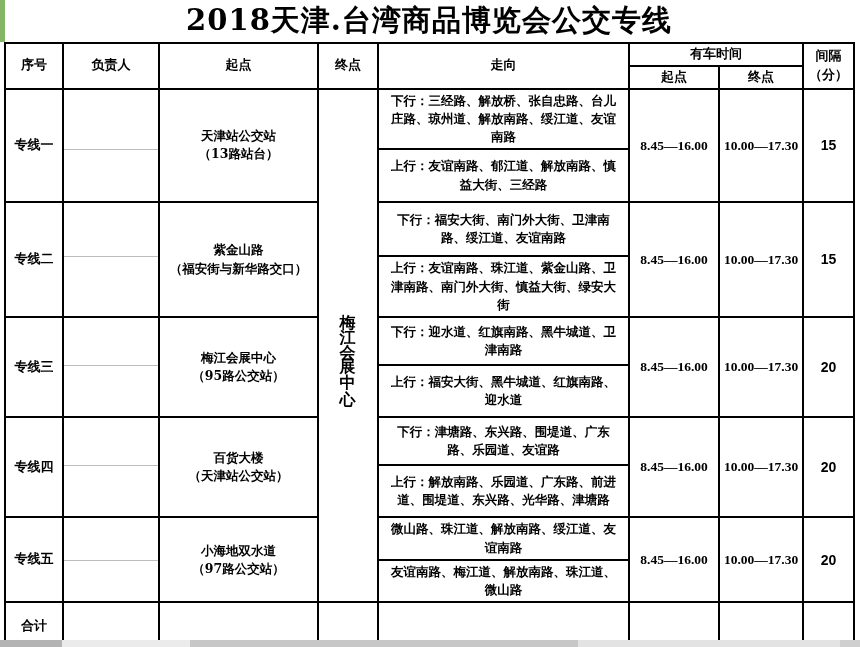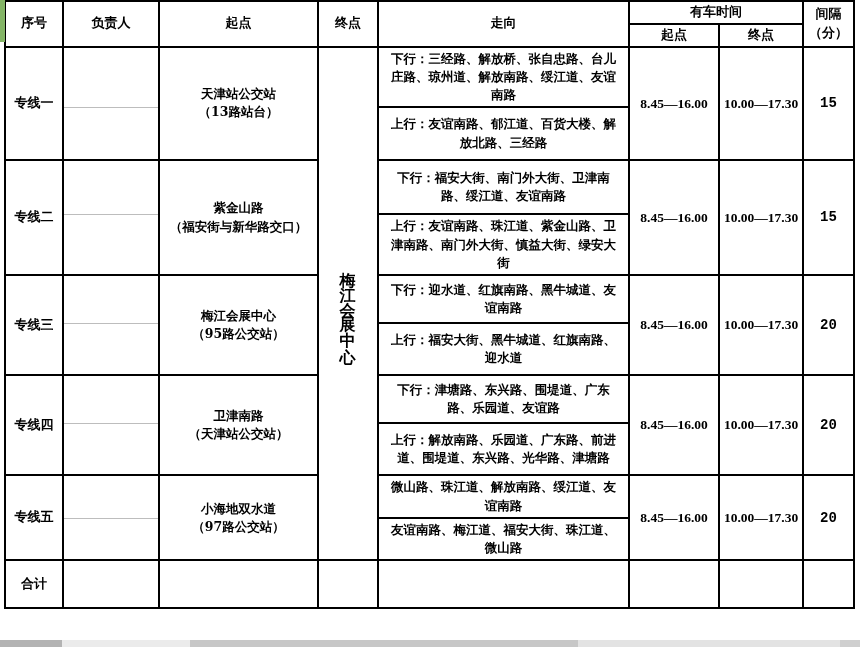--- a/index.html
+++ b/index.html
@@ -8,39 +8,40 @@
   .green-strip{position:absolute;left:0;top:0;width:5px;height:42px;background:#84b566;}
   .title{margin-left:5px;width:848px;height:42px;display:flex;align-items:center;justify-content:center;
          font-weight:bold;font-size:29px;letter-spacing:1px;white-space:nowrap;}
   table{border-collapse:collapse;table-layout:fixed;margin-left:4px;width:849px;}
   td{border:2px solid #000;padding:1px 3px;text-align:center;vertical-align:middle;
      font-weight:bold;font-size:12.5px;line-height:1.45;overflow:hidden;}
   .hdr{font-size:13px;}
   .c-route{font-size:12.5px;padding:2px 8px;border-radius:27px;}
   .c-start{font-size:12.5px;}
   .c-time{font-size:13.5px;font-family:"Liberation Serif",serif;white-space:nowrap;}
-  .c-int{font-size:14px;font-family:Liberation Mono, monospace;}
+  .c-int{font-size:14px;font-family:Liberation Sans, sans-serif;}
   .c-seq{font-size:13px;margin-left:16px;}
   .mgr-top{border-bottom:1px solid #bdbdbd;}
   .mgr-bot{border-top:1px solid #bdbdbd;}
   .terminal-text{writing-mode:vertical-lr;text-orientation:upright;letter-spacing:15px;
                  font-size:16px;font-weight:bold;margin:0 auto;}
   .bottom-strip{position:absolute;left:0;bottom:0;height:7px;width:860px;display:flex;}
   .bottom-strip div{height:7px;}
   .bs1{width:62px;background:#b3b3b3;}
   .bs2{width:128px;background:#ebebeb;}
   .bs3{width:388px;background:#c7c7c7;}
   .bs4{width:262px;background:#e3e3e3;}
   .bs5{width:20px;background:#cfcfcf;}
 </style>
 </head>
 <body>
 
 <div class="screen">
   <div class="green-strip"></div>
+  <div class="title">2018天津.台湾商品博览会公交专线</div>
 
   <table>
     <colgroup>
       <col style="width:58px">
         <col style="width:96px">
         <col style="width:159px">
         <col style="width:60px">
       <col style="width:251px">
         <col style="width:90px">
         <col style="width:84px">
@@ -75,21 +76,21 @@
       <td rowspan="10">
         <div class="terminal-text">梅江会展中心</div>
       </td>
       <td class="c-route">下行：三经路、解放桥、张自忠路、台儿庄路、琼州道、解放南路、绥江道、友谊南路</td>
       <td class="c-time" rowspan="2">8.45—16.00</td>
       <td class="c-time" rowspan="2">10.00—17.30</td>
       <td class="c-int" rowspan="2">15</td>
     </tr>
     <tr style="height:53px">
       <td class="mgr-bot"></td>
-      <td class="c-route">上行：友谊南路、郁江道、百货大楼、解放北路、三经路</td>
+      <td class="c-route">上行：友谊南路、郁江道、解放南路、慎益大街、三经路</td>
     </tr>
 
     <tr style="height:54px">
       <td class="c-seq" rowspan="2">专线二</td>
       <td class="mgr-top"></td>
       <td class="c-start" rowspan="2">
         <div>紫金山路</div>
         <div>（福安街与新华路交口）</div>
       </td>
       <td class="c-route">下行：福安大街、南门外大街、卫津南路、绥江道、友谊南路</td>
@@ -102,35 +103,35 @@
       <td class="c-route">上行：友谊南路、珠江道、紫金山路、卫津南路、南门外大街、慎益大街、绿安大街</td>
     </tr>
 
     <tr style="height:48px">
       <td class="c-seq" rowspan="2">专线三</td>
       <td class="mgr-top"></td>
       <td class="c-start" rowspan="2">
         <div>梅江会展中心</div>
         <div>（95路公交站）</div>
       </td>
-      <td class="c-route">下行：迎水道、红旗南路、黑牛城道、友谊南路</td>
+      <td class="c-route">下行：迎水道、红旗南路、黑牛城道、卫津南路</td>
       <td class="c-time" rowspan="2">8.45—16.00</td>
       <td class="c-time" rowspan="2">10.00—17.30</td>
       <td class="c-int" rowspan="2">20</td>
     </tr>
     <tr style="height:52px">
       <td class="mgr-bot"></td>
       <td class="c-route">上行：福安大街、黑牛城道、红旗南路、迎水道</td>
     </tr>
 
     <tr style="height:48px">
       <td class="c-seq" rowspan="2">专线四</td>
       <td class="mgr-top"></td>
       <td class="c-start" rowspan="2">
-        <div>卫津南路</div>
+        <div>百货大楼</div>
         <div>（天津站公交站）</div>
       </td>
       <td class="c-route">下行：津塘路、东兴路、围堤道、广东路、乐园道、友谊路</td>
       <td class="c-time" rowspan="2">8.45—16.00</td>
       <td class="c-time" rowspan="2">10.00—17.30</td>
       <td class="c-int" rowspan="2">20</td>
     </tr>
     <tr style="height:52px">
       <td class="mgr-bot"></td>
       <td class="c-route">上行：解放南路、乐园道、广东路、前进道、围堤道、东兴路、光华路、津塘路</td>
@@ -143,21 +144,21 @@
         <div>小海地双水道</div>
         <div>（97路公交站）</div>
       </td>
       <td class="c-route">微山路、珠江道、解放南路、绥江道、友谊南路</td>
       <td class="c-time" rowspan="2">8.45—16.00</td>
       <td class="c-time" rowspan="2">10.00—17.30</td>
       <td class="c-int" rowspan="2">20</td>
     </tr>
     <tr style="height:42px">
       <td class="mgr-bot"></td>
-      <td class="c-route">友谊南路、梅江道、福安大街、珠江道、微山路</td>
+      <td class="c-route">友谊南路、梅江道、解放南路、珠江道、微山路</td>
     </tr>
 
     <tr style="height:48px">
       <td class="c-seq">合计</td>
       <td></td>
       <td></td>
       <td></td>
       <td></td>
       <td></td>
       <td></td>

